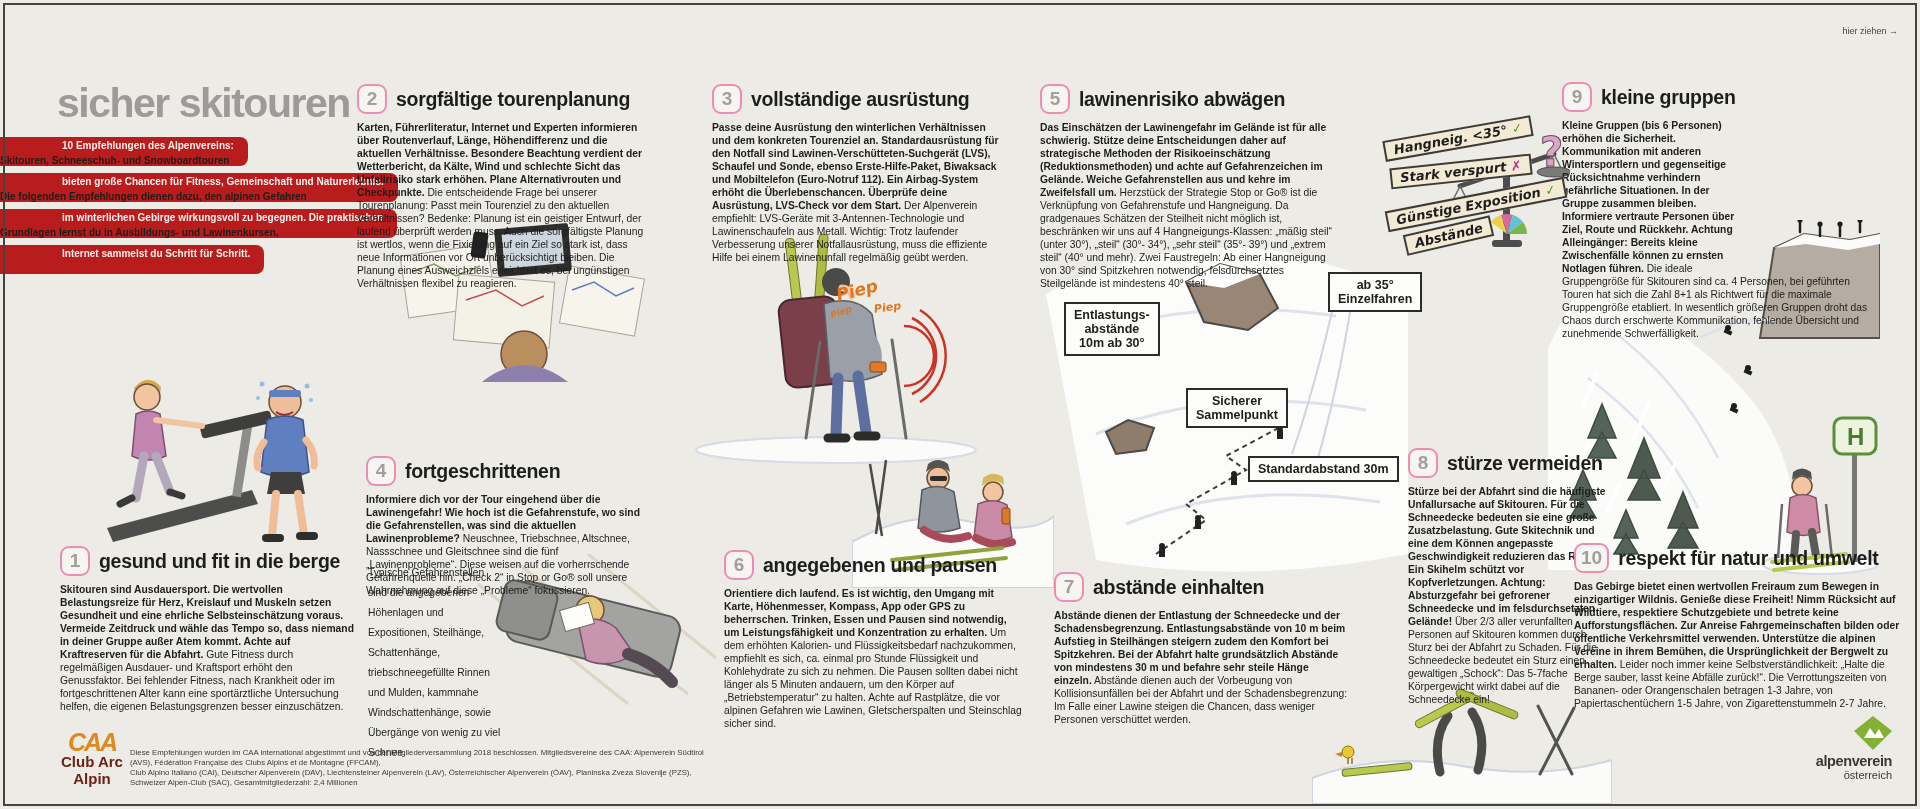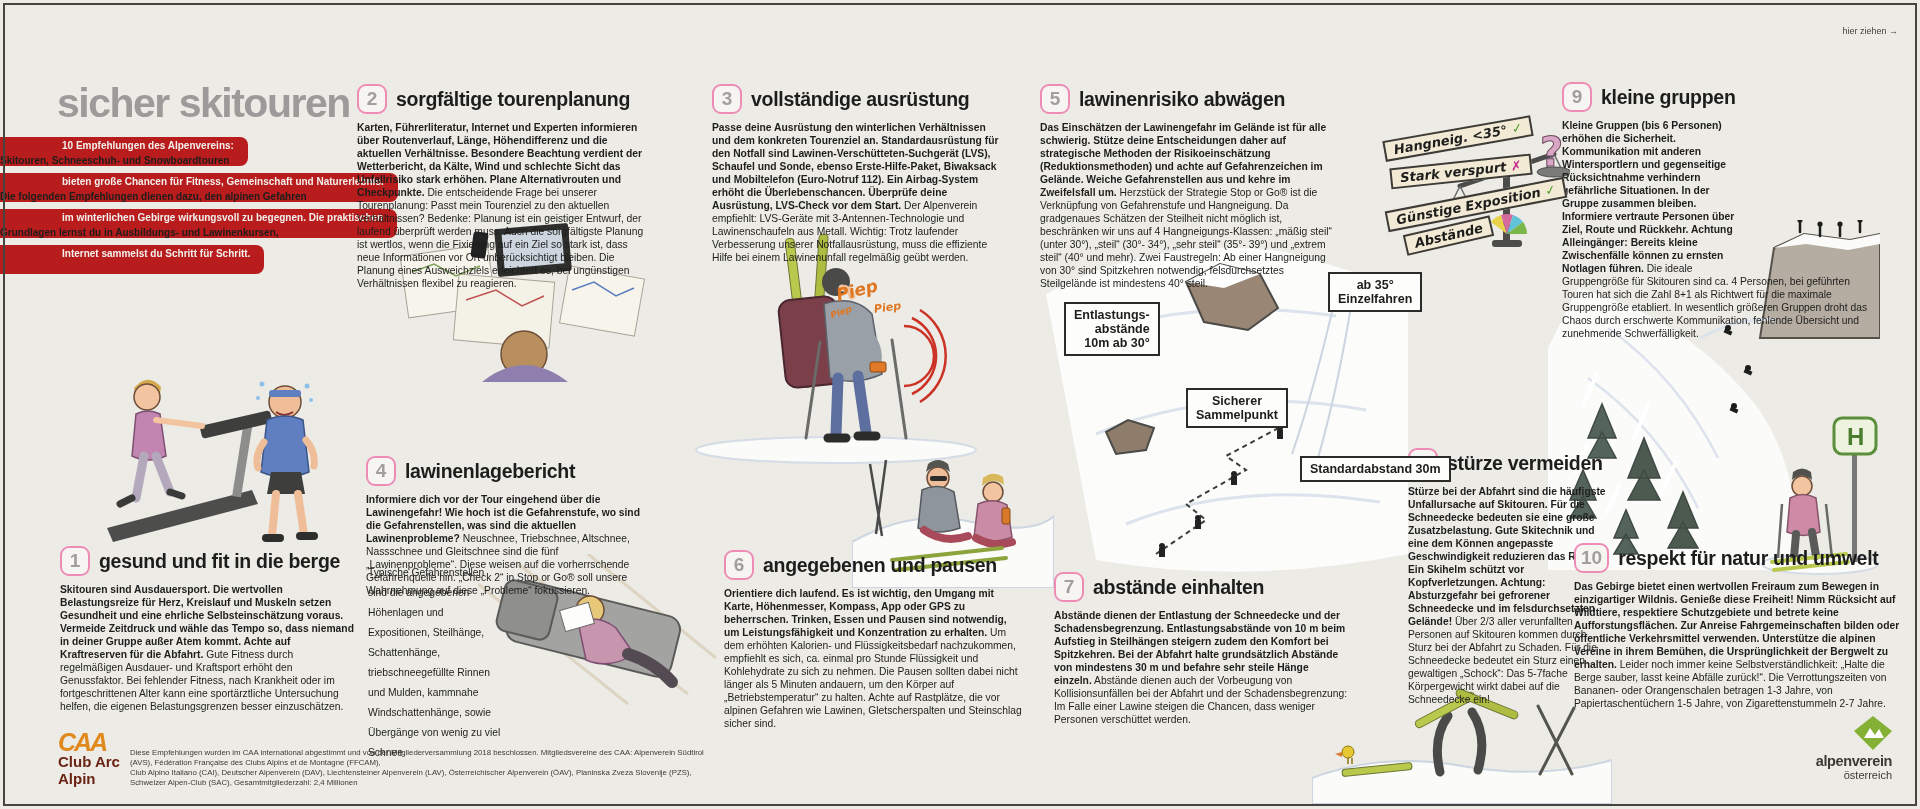--- a/index.html
+++ b/index.html
@@ -34,43 +34,43 @@
   #s5{left:1040px;top:84px;width:302px}
   #s6{left:724px;top:550px;width:298px}
   #s7{left:1054px;top:572px;width:294px}
   #s8{left:1408px;top:448px;width:198px}
   #s9{left:1562px;top:82px;width:308px}
   #s10{left:1574px;top:543px;width:338px}
   .fl9{float:right;width:132px;height:72px;margin-top:76px}
 
   .plate{position:absolute;background:#fdfdfc;border:2px solid #2b2b28;font-weight:bold;
     font-size:12.5px;line-height:14px;padding:4px 8px;white-space:pre-line;z-index:5}
-  #pl-entlastung{left:1064px;top:302px;text-align:right}
+  #pl-entlastung{left:1064px;top:302px;text-align:center}
   #pl-einzel{left:1328px;top:272px;text-align:center}
   #pl-sammel{left:1186px;top:388px;text-align:center}
-  #pl-standard{left:1300px;top:456px;text-align:center}
+  #pl-standard{left:1248px;top:456px;text-align:center}
 
   .sign{position:absolute;background:#f3ead6;border:2px solid #3c3b37;padding:1px 8px;
     font-size:13px;font-weight:bold;font-style:italic;white-space:nowrap;z-index:5;
     font-family:"DejaVu Sans",sans-serif}
   .sign .mk{font-style:normal}
   .mk.g{color:#4f9e2b}.mk.x{color:#c52b8c}
   #sg1{left:1383px;top:128px;transform:rotate(-10deg)}
   #sg2{left:1390px;top:161px;transform:rotate(-6deg)}
   #sg3{left:1385px;top:194px;transform:rotate(-11deg)}
   #sg4{left:1404px;top:225px;transform:rotate(-13deg)}
 
   .piep{position:absolute;color:#e0761f;font-weight:bold;font-style:italic;z-index:5;
     font-family:"DejaVu Sans",sans-serif}
   #pp1{left:836px;top:280px;font-size:17px;transform:rotate(-14deg)}
   #pp2{left:874px;top:301px;font-size:11px;transform:rotate(-8deg)}
   #pp3{left:830px;top:307px;font-size:9px;transform:rotate(-20deg)}
 
   #footer{left:130px;top:748px;width:580px;font-size:7.8px;line-height:10px;color:#3b3a36;z-index:4}
-  #caa{left:58px;top:731px;width:68px;z-index:4}
+  #caa{left:58px;top:731px;width:68px;text-align:center;z-index:4}
   #caa .acr{font-size:25px;font-weight:bold;font-style:italic;color:#e08a1e;line-height:22px;letter-spacing:-2px}
   #caa .nm{font-size:15px;font-weight:bold;color:#6b2313}
   #av{left:1792px;top:716px;width:100px;text-align:right;z-index:4}
   #av .avn{font-size:14.5px;font-weight:bold;color:#3a3936;letter-spacing:-.4px;line-height:15px}
   #av .avr{font-size:11px;color:#3a3936}
 
   .ill{position:absolute;z-index:1}
   #i1{left:52px;top:322px}   #i2{left:396px;top:220px}  #i3{left:478px;top:554px}
   #i4{left:686px;top:220px}  #i5{left:852px;top:420px}  #i6{left:1036px;top:224px}
   #i7{left:1444px;top:102px} #i8{left:1700px;top:220px} #i9{left:1548px;top:288px}
@@ -131,21 +131,21 @@
     <div class="hdr">
         <span class="badge">1</span>
       <span class="h">gesund und fit in die berge</span>
       </div>
     <p class="p"><span class="b">Skitouren sind Ausdauersport. Die wertvollen Belastungsreize für Herz, Kreislauf und Muskeln setzen Gesundheit und eine ehrliche Selbsteinschätzung voraus. Vermeide Zeitdruck und wähle das Tempo so, dass niemand in deiner Gruppe außer Atem kommt. Achte auf Kraftreserven für die Abfahrt.</span> <span>Gute Fitness durch regelmäßigen Ausdauer- und Kraftsport erhöht den Genussfaktor. Bei fehlender Fitness, nach Krankheit oder im fortgeschrittenen Alter kann eine sportärztliche Untersuchung helfen, die eigenen Belastungsgrenzen besser einzuschätzen.</span></p>
   </div>
 
   <div id="s4" class="sec">
     <div class="hdr">
         <span class="badge">4</span>
-      <span class="h">lawinenlagebericht</span>
+      <span class="h">fortgeschrittenen</span>
       </div>
     <p class="p"><span class="b">Informiere dich vor der Tour eingehend über die Lawinengefahr! Wie hoch ist die Gefahrenstufe, wo sind die Gefahrenstellen, was sind die aktuellen Lawinenprobleme?</span> <span>Neuschnee, Triebschnee, Altschnee, Nassschnee und Gleitschnee sind die fünf „Lawinenprobleme“. Diese weisen auf die vorherrschende Gefahrenquelle hin. „Check 2“ in Stop or Go® soll unsere Wahrnehmung auf diese „Probleme“ fokussieren.</span></p>
   </div>
   <div id="s4x" class="abs">Typische Gefahrenstellen sind die angegebenen Höhenlagen und Expositionen, Steilhänge, Schattenhänge, triebschneegefüllte Rinnen und Mulden, kammnahe Windschattenhänge, sowie Übergänge von wenig zu viel Schnee.</div>
 
   <div id="s6" class="sec">
     <div class="hdr">
         <span class="badge">6</span>
       <span class="h">angegebenen und pausen</span>
       </div>

